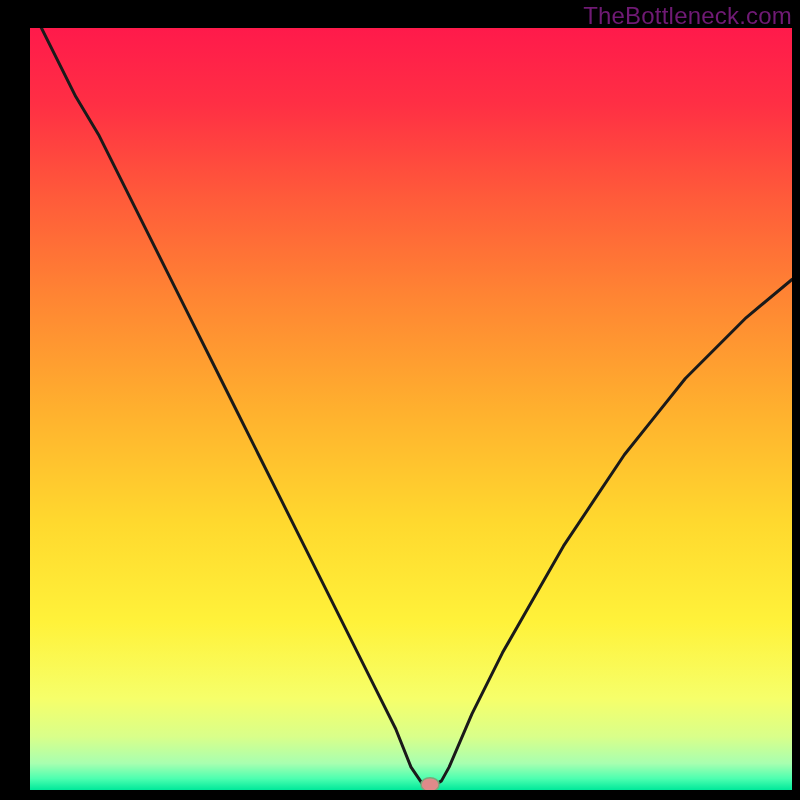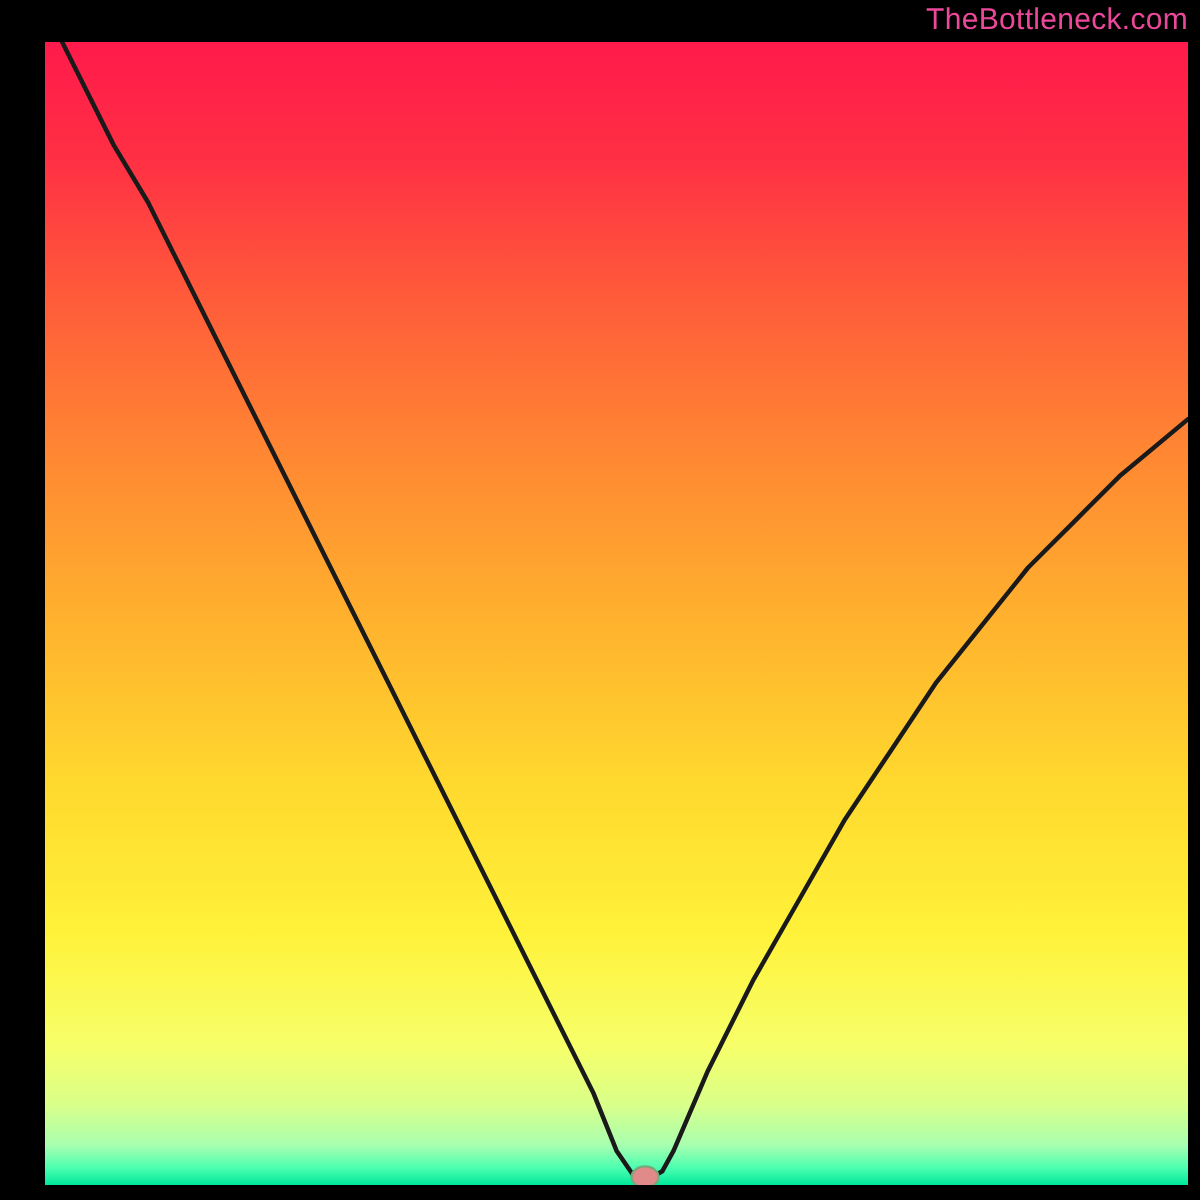--- a/index.html
+++ b/index.html
@@ -13,22 +13,22 @@
   .chart-wrap {
     position: relative;
     width: 800px;
     height: 800px;
   }
   .watermark {
     position: absolute;
     top: 2px;
     right: 8px;
     font-family: Arial, Helvetica, sans-serif;
-    font-size: 20px;
-    color: #ec4899;
+    font-size: 24px;
+    color: #701a75;
     font-weight: 400;
     letter-spacing: 0.2px;
     z-index: 10;
   }
   svg {
     display: block;
   }
 </style>
 </head>
 <body>

